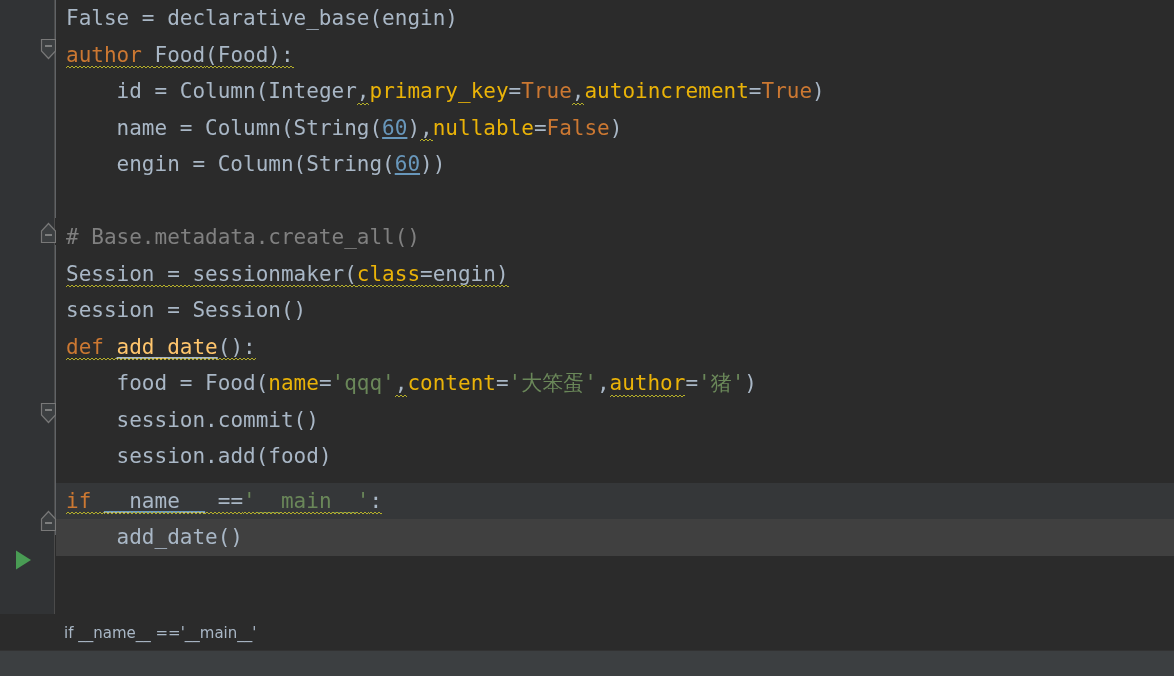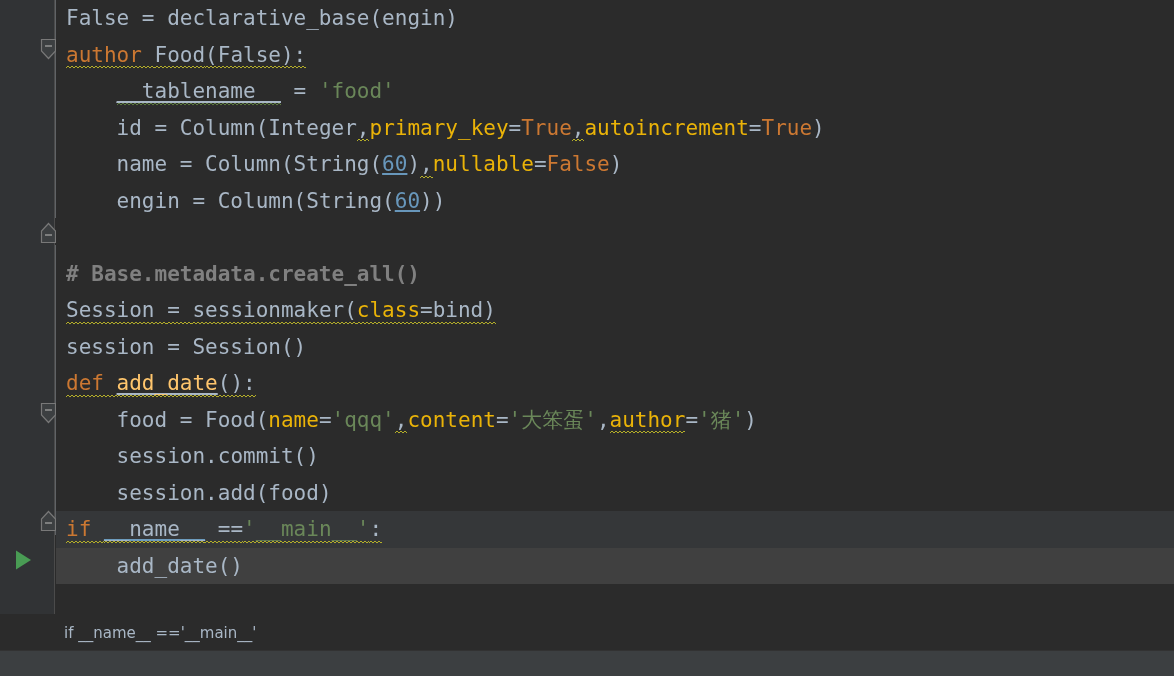--- a/index.html
+++ b/index.html
@@ -58,29 +58,30 @@
     color: #A9B7C6;
     padding-left: 10px;
     box-sizing: border-box;
     letter-spacing: 0px;
   }
   .line.hl {
     background: #404040;
   }
   .line.hl-run {
     background: #353739;
+    margin-top: 8px;
   }
 
   
   .kw      { color: #CC7832; }
   .def     { color: #FFC66D; }
   .cls     { color: #A9B7C6; }
   .str     { color: #6A8759; }
   .num     { color: #6897BB; text-decoration: underline; }
-  .comment { color: #808080; font-weight: bold; }
+  .comment { color: #808080; }
   .param   { color: #eab308; }
   .ident   { color: #A9B7C6; }
   .punct   { color: #A9B7C6; }
 
   
   .wavy {
     position: relative;
     display: inline-block;
   }
   .wavy::after {
@@ -224,28 +225,27 @@
     </div>
 
     <div class="runarrow" style="top:548px;">
       <svg width="22" height="24" viewBox="0 0 22 24">
         <path d="M4 2.5 L19 12 L4 21.5 Z" fill="#499C54"></path>
       </svg>
     </div>
 
     <div class="code-surface" id="code-lines">
         <div class="line"><span class="ident">False </span><span class="punct">= </span><span class="ident">declarative_base</span><span class="punct">(engin)</span></div>
-        <div class="line"><span class="kw wavy">author </span><span class="cls wavy">Food</span><span class="punct wavy">(False):</span></div>
-        <div class="line"><span class="punct">    </span><span class="ident wavy wavy-green uline">__tablename__</span><span class="punct"> = </span><span class="str">'food'</span></div>
+        <div class="line"><span class="kw wavy">author </span><span class="cls wavy">Food</span><span class="punct wavy">(Food):</span></div>
         <div class="line"><span class="ident">    id = </span><span class="ident">Column</span><span class="punct">(</span><span class="ident">Integer</span><span class="punct wavy">,</span><span class="param">primary_key</span><span class="punct">=</span><span class="kw">True</span><span class="punct wavy">,</span><span class="param">autoincrement</span><span class="punct">=</span><span class="kw">True</span><span class="punct">)</span></div>
         <div class="line"><span class="ident">    name = </span><span class="ident">Column</span><span class="punct">(</span><span class="ident">String</span><span class="punct">(</span><span class="num">60</span><span class="punct">)</span><span class="punct wavy">,</span><span class="param">nullable</span><span class="punct">=</span><span class="kw">False</span><span class="punct">)</span></div>
         <div class="line"><span class="ident">    engin = </span><span class="ident">Column</span><span class="punct">(</span><span class="ident">String</span><span class="punct">(</span><span class="num">60</span><span class="punct">))</span></div>
         <div class="line"><span class="ident"></span></div>
         <div class="line"><span class="comment"># Base.metadata.create_all()</span></div>
-        <div class="line"><span class="ident wavy">Session </span><span class="punct wavy">= </span><span class="ident wavy">sessionmaker</span><span class="punct wavy">(</span><span class="param wavy">class</span><span class="punct wavy">=bind)</span></div>
+        <div class="line"><span class="ident wavy">Session </span><span class="punct wavy">= </span><span class="ident wavy">sessionmaker</span><span class="punct wavy">(</span><span class="param wavy">class</span><span class="punct wavy">=engin)</span></div>
         <div class="line"><span class="ident">session = </span><span class="ident">Session</span><span class="punct">()</span></div>
         <div class="line"><span class="kw wavy">def </span><span class="def wavy uline">add_date</span><span class="punct wavy">():</span></div>
         <div class="line"><span class="ident">    food = </span><span class="ident">Food</span><span class="punct">(</span><span class="param">name</span><span class="punct">=</span><span class="str">'qqq'</span><span class="punct wavy">,</span><span class="param">content</span><span class="punct">=</span><span class="str">'大笨蛋'</span><span class="punct">,</span><span class="param wavy">author</span><span class="punct">=</span><span class="str">'猪'</span><span class="punct">)</span></div>
         <div class="line"><span class="ident">    session</span><span class="punct">.</span><span class="ident">commit</span><span class="punct">()</span></div>
         <div class="line"><span class="ident">    session</span><span class="punct">.</span><span class="ident">add</span><span class="punct">(food)</span></div>
         <div class="line hl-run"><span class="kw wavy">if </span><span class="ident wavy uline-blue">__name__</span><span class="punct wavy"> ==</span><span class="str wavy">'__main__'</span><span class="punct wavy">:</span></div>
         <div class="line hl"><span class="ident">    add_date</span><span class="punct">()</span></div>
       </div>
   </div>
 

